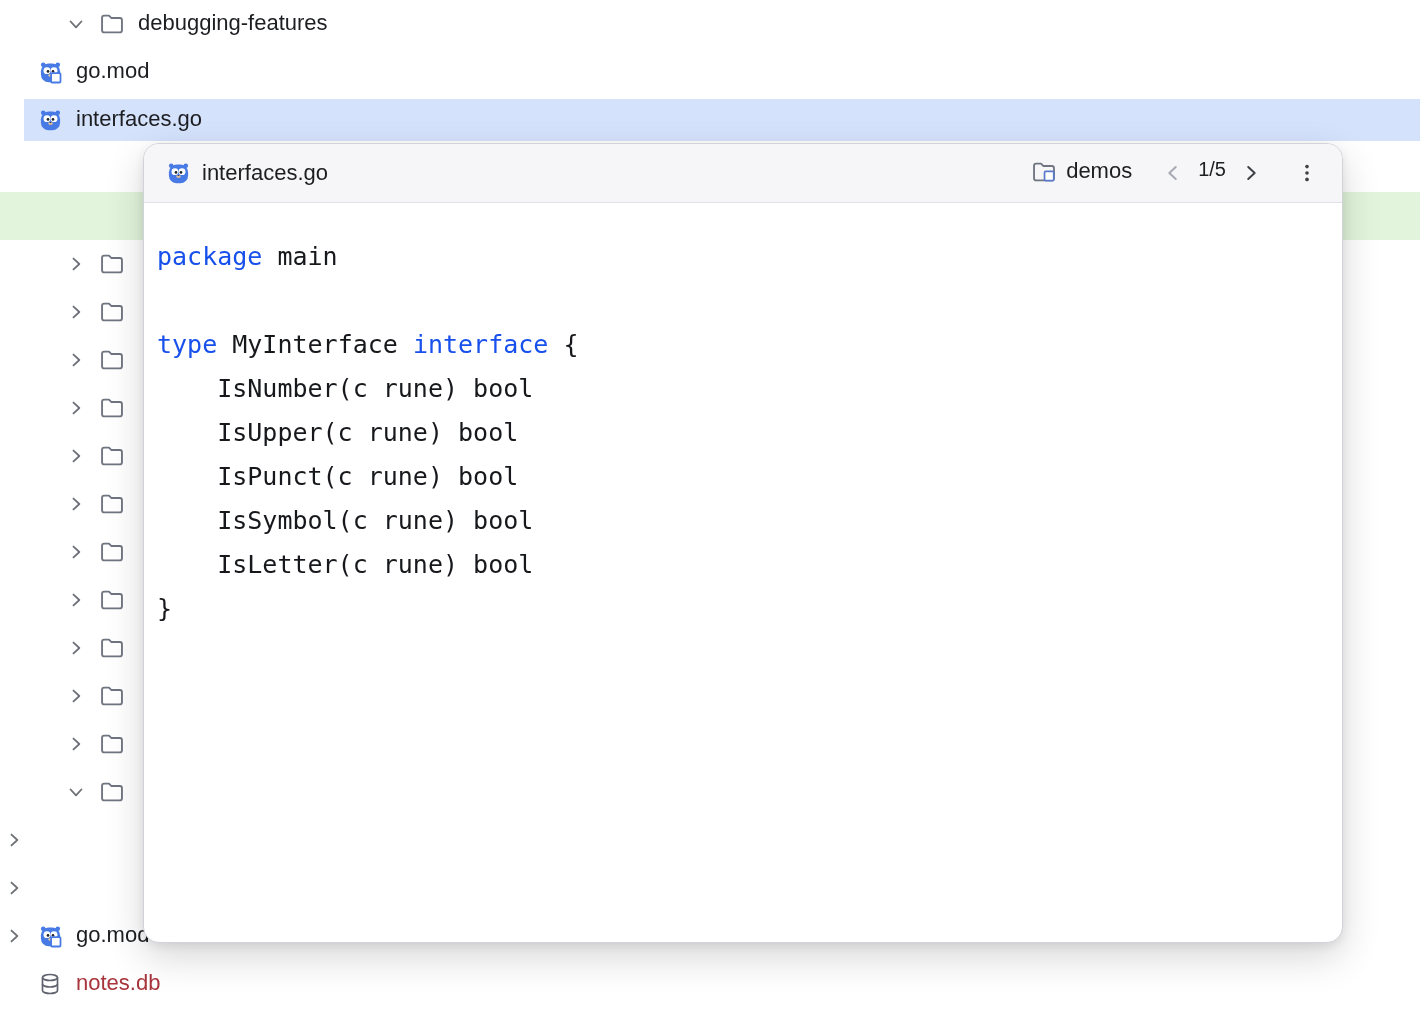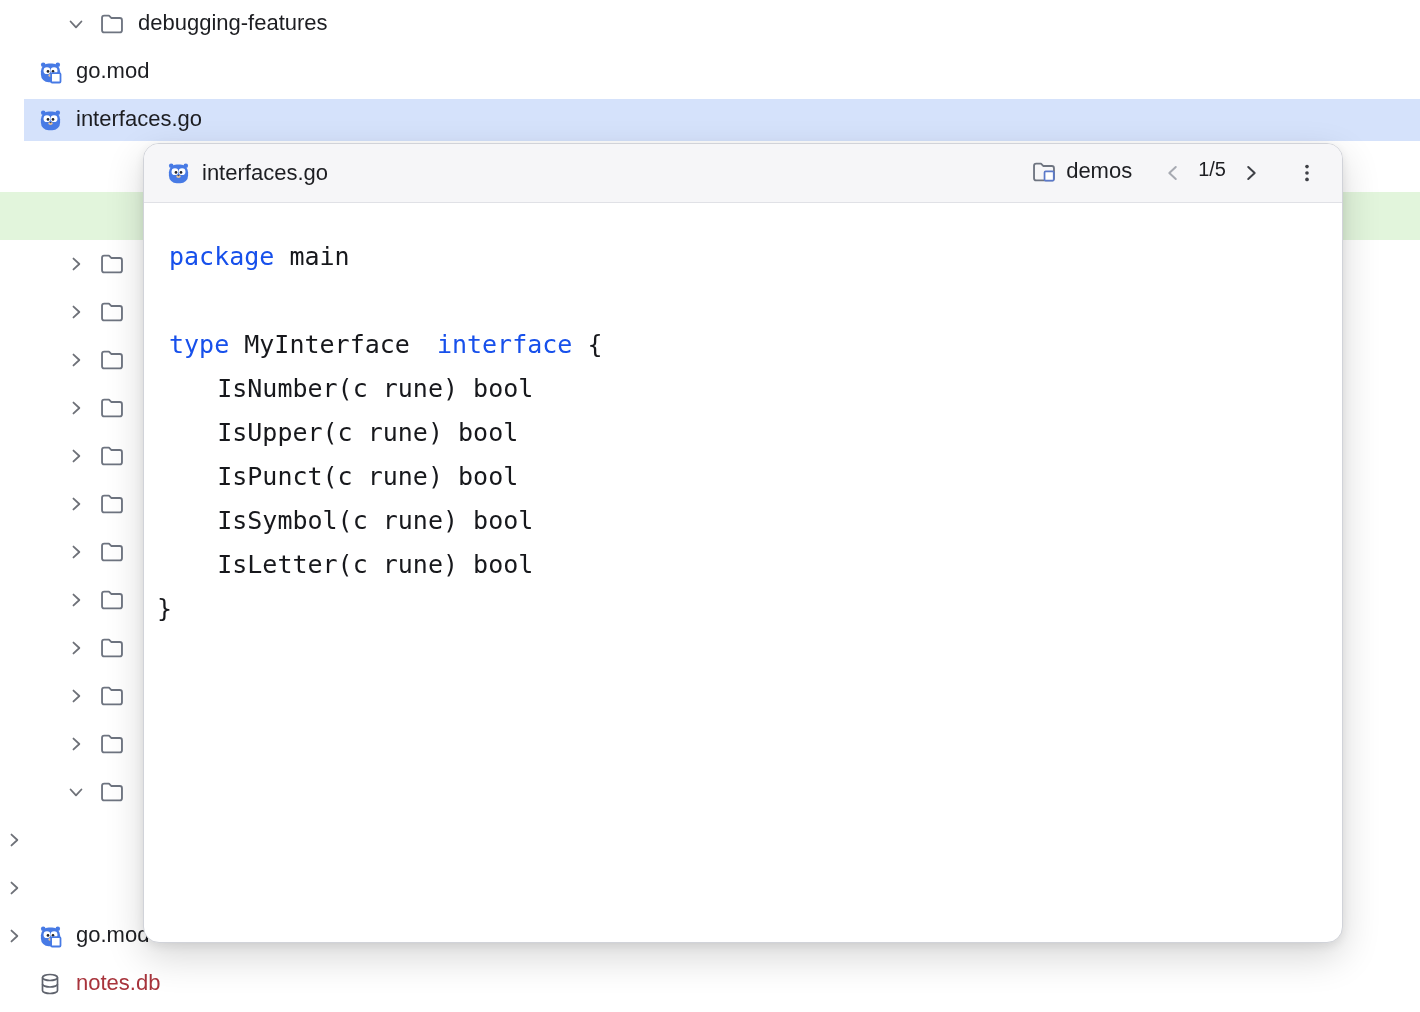--- a/index.html
+++ b/index.html
@@ -43,21 +43,21 @@
   .pager{font-size:20px;margin:0 10px;color:#1d1e22;}
   .kebab{display:flex;align-items:center;justify-content:center;width:30px;height:30px;margin-left:26px;cursor:pointer;}
   
   .code{
     padding:32px 20px 20px 13px;
     font-family:"DejaVu Sans Mono","Liberation Mono",monospace;
     font-size:25px;line-height:44px;color:#17181c;
     white-space:pre;
   }
   .code-line{height:44px;}
-  .kw{color:var(--keyword,#1750eb);margin-left:12px;}
+  .kw{color:var(--keyword,#1750eb);}
   .pl{color:#17181c;}
 </style>
 </head>
 <body>
 
 <div class="tree">
     <div class="tree-row">
       <div class="tree-inner indent-0">
         <span class="slot chev-slot">
           <svg width="20" height="20" viewBox="0 0 24 24" fill="none" stroke="#6e7178" stroke-width="2.2" stroke-linecap="round" stroke-linejoin="round">

